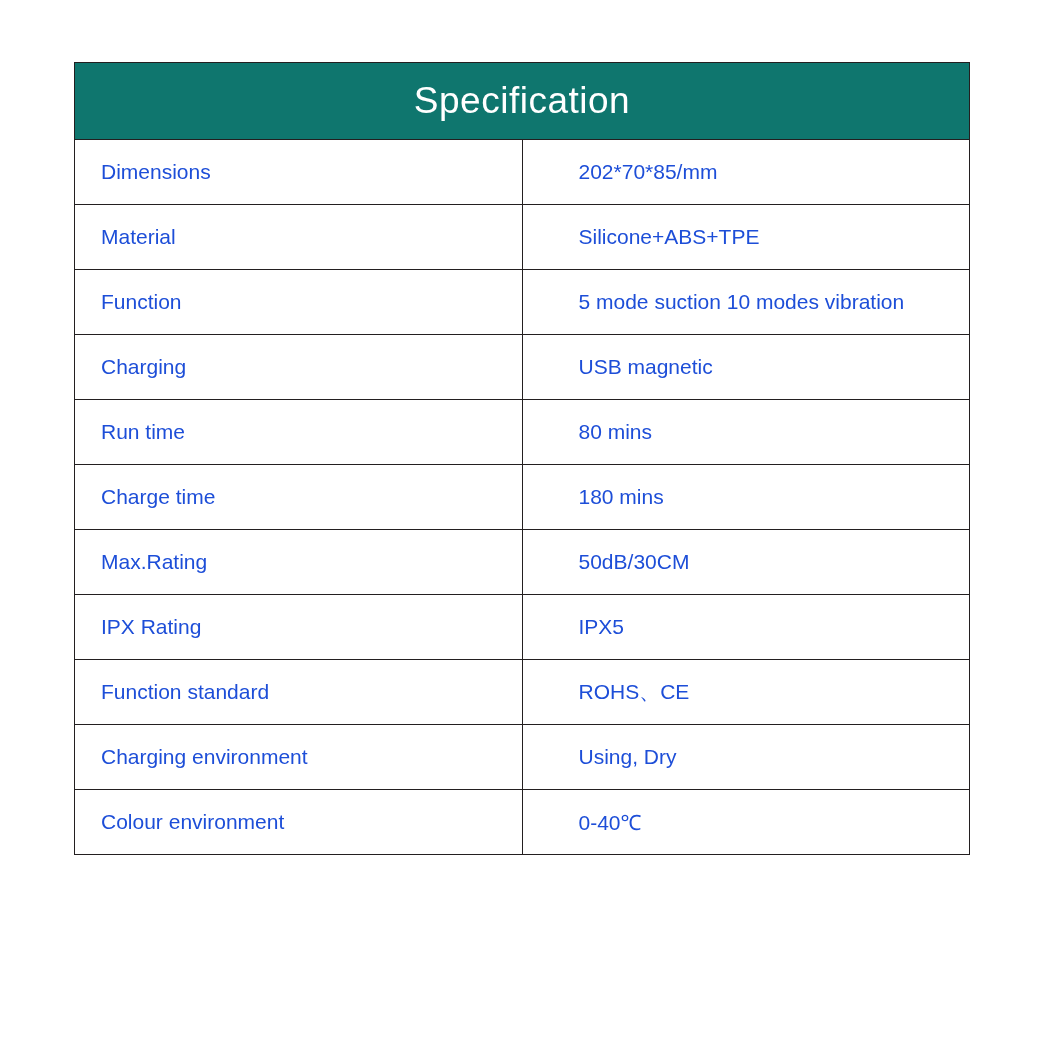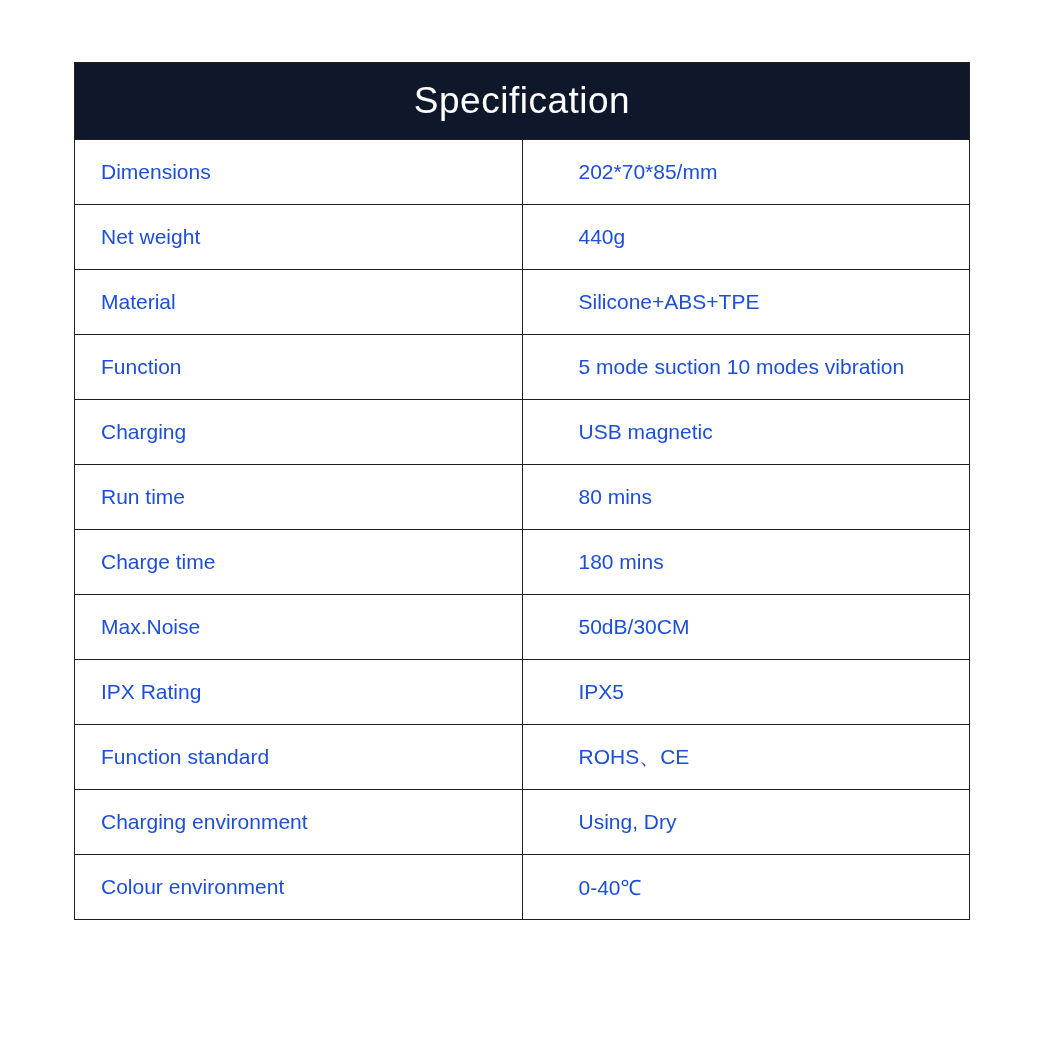--- a/index.html
+++ b/index.html
@@ -22,21 +22,21 @@
     width: 896px;
     box-sizing: border-box;
   }
   table.spec {
     width: 100%;
     border-collapse: collapse;
     table-layout: fixed;
     border: 1px solid #231f20;
   }
   table.spec th.title {
-    background: #0f172a;
+    background: #0f766e;
     color: #ffffff;
     font-weight: normal;
     font-size: 37px;
     text-align: center;
     height: 76px;
     padding: 0;
     letter-spacing: 0.5px;
     border: none;
   }
   table.spec td {
@@ -66,45 +66,41 @@
       <tr>
         <th class="title" colspan="2">Specification</th>
       </tr>
     </thead>
     <tbody id="spec-body">
         <tr>
           <td class="label">Dimensions</td>
           <td class="value">202*70*85/mm</td>
         </tr>
         <tr>
-          <td class="label">Net weight</td>
-          <td class="value">440g</td>
-        </tr>
-        <tr>
           <td class="label">Material</td>
           <td class="value">Silicone+ABS+TPE</td>
         </tr>
         <tr>
           <td class="label">Function</td>
           <td class="value">5 mode suction 10 modes vibration</td>
         </tr>
         <tr>
           <td class="label">Charging</td>
           <td class="value">USB magnetic</td>
         </tr>
         <tr>
           <td class="label">Run time</td>
           <td class="value">80 mins</td>
         </tr>
         <tr>
           <td class="label">Charge time</td>
           <td class="value">180 mins</td>
         </tr>
         <tr>
-          <td class="label">Max.Noise</td>
+          <td class="label">Max.Rating</td>
           <td class="value">50dB/30CM</td>
         </tr>
         <tr>
           <td class="label">IPX Rating</td>
           <td class="value">IPX5</td>
         </tr>
         <tr>
           <td class="label">Function standard</td>
           <td class="value">ROHS、CE</td>
         </tr>

